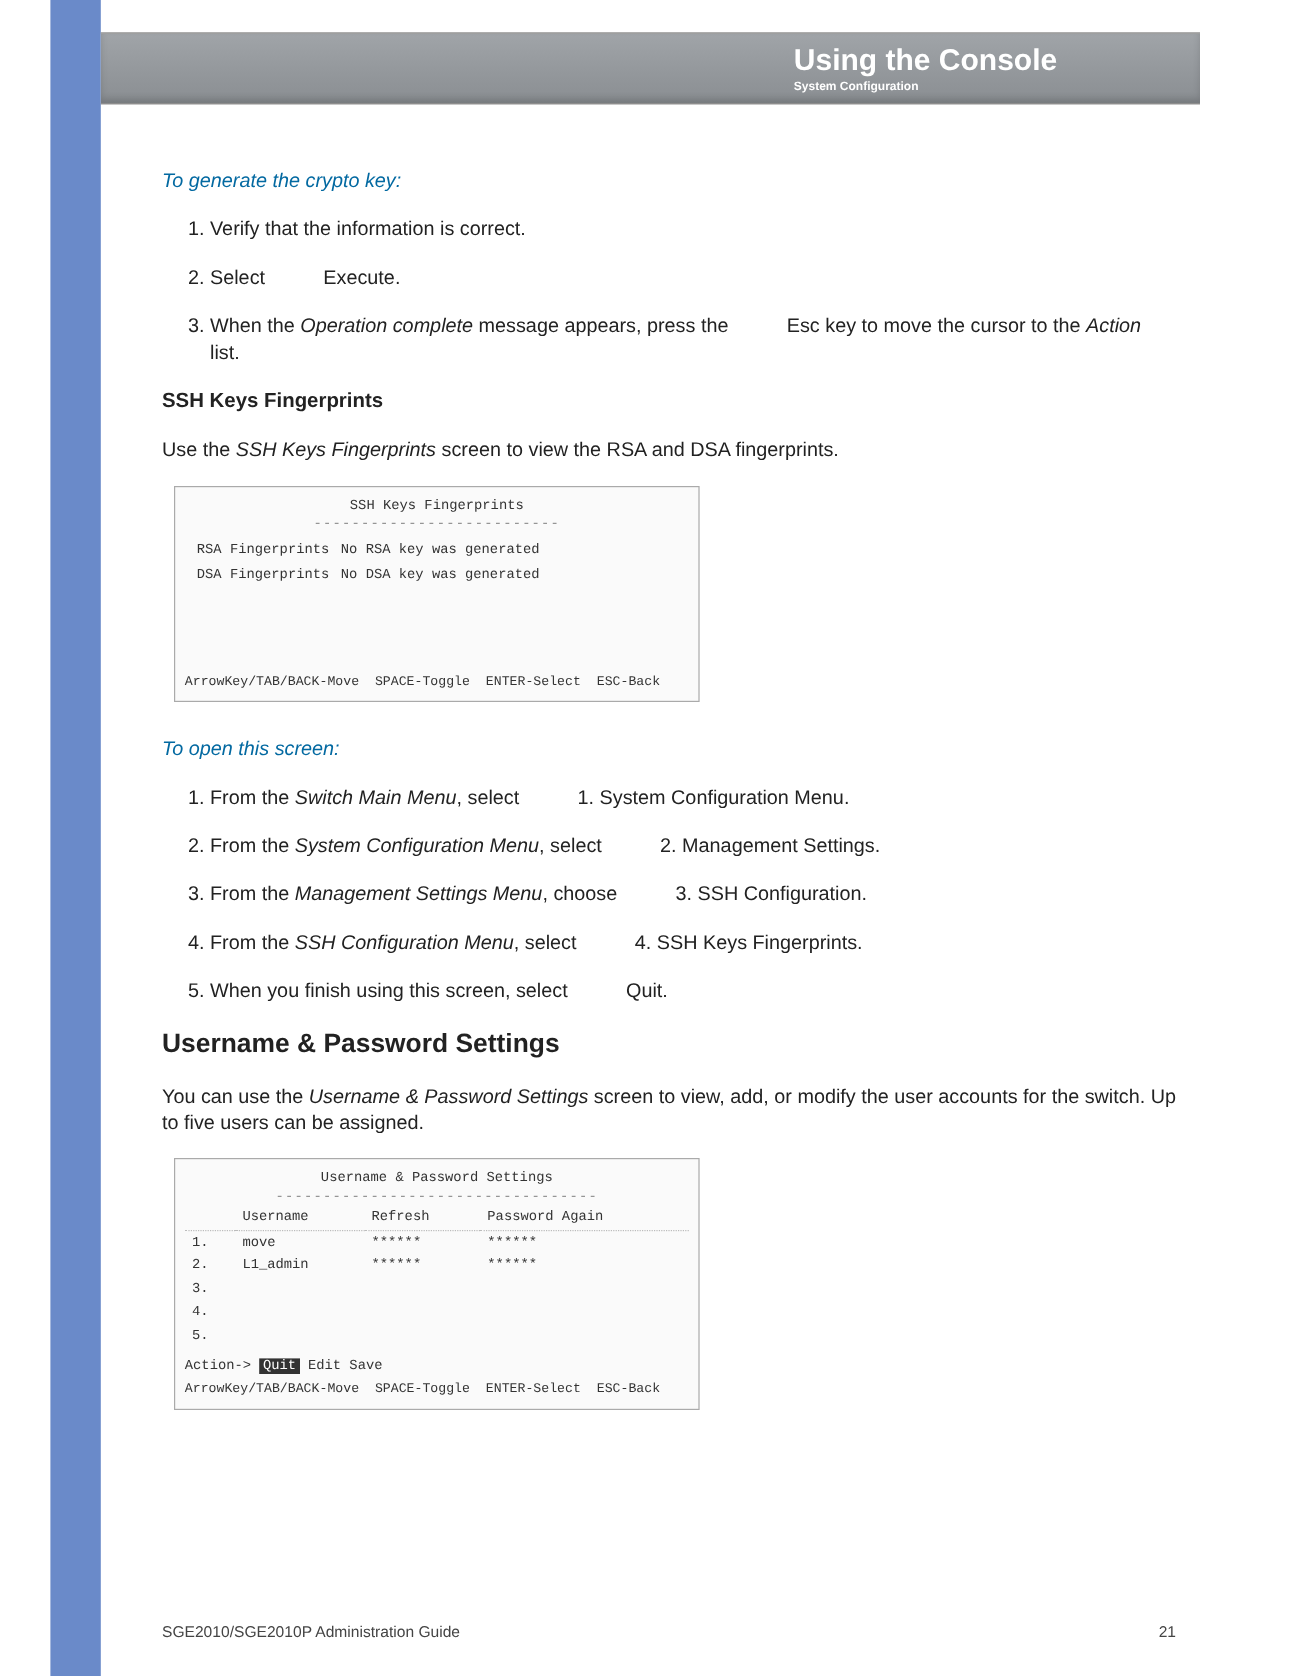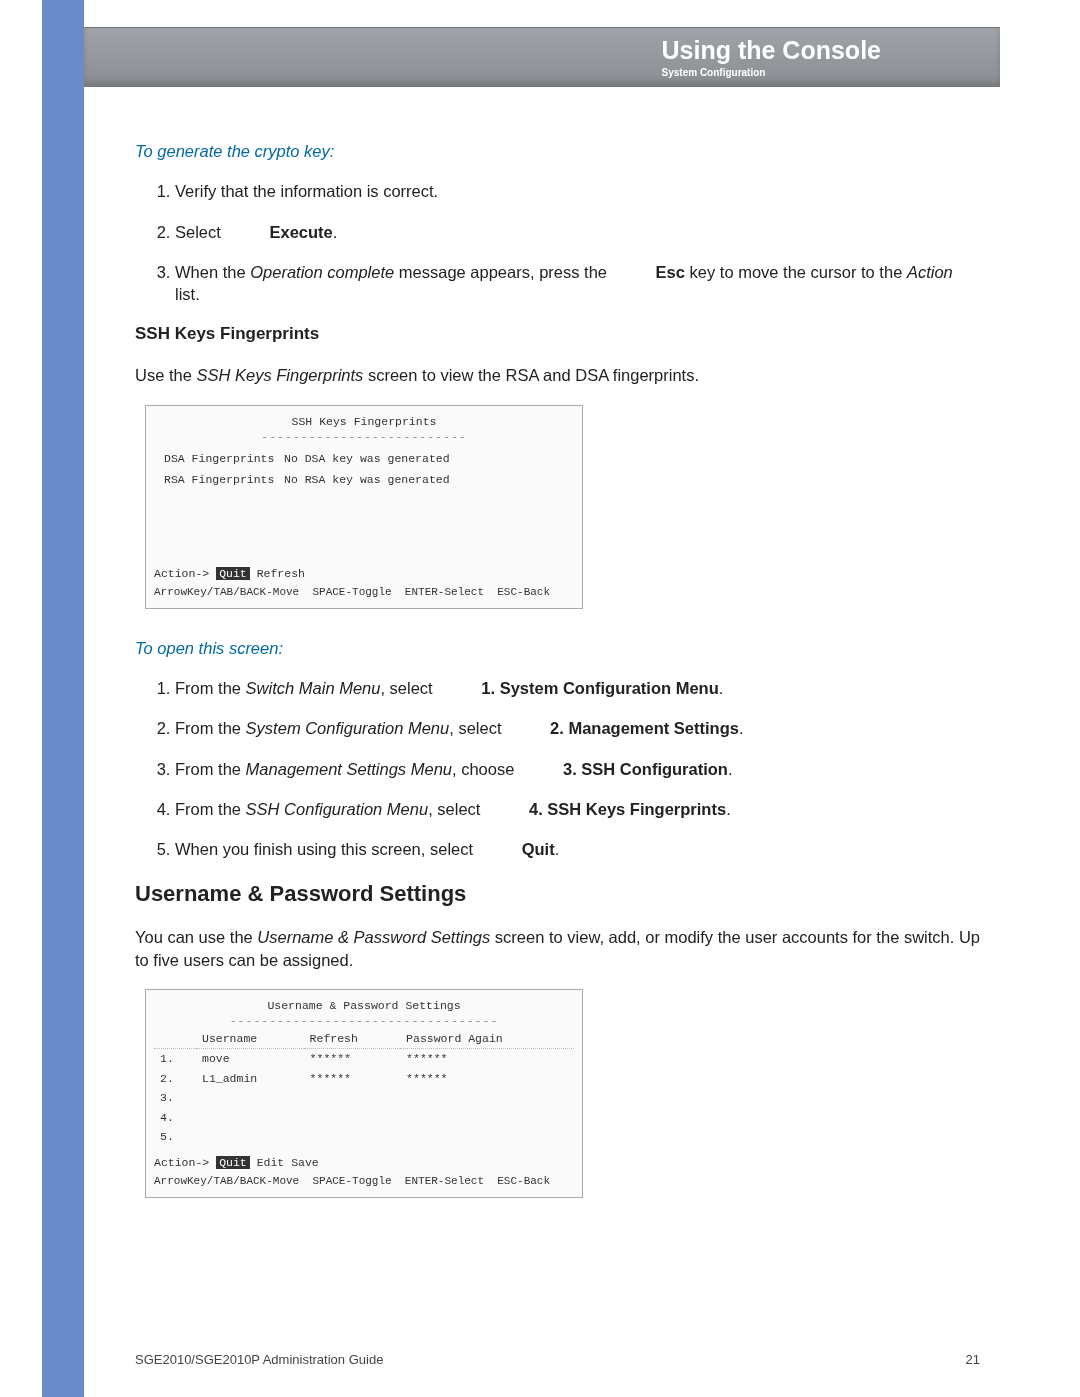--- a/index.html
+++ b/index.html
@@ -87,21 +87,21 @@
     position: absolute;
     bottom: 30px;
     left: 135px;
     right: 100px;
     font-size: 13px;
     color: #444;
     display: flex;
     justify-content: space-between;
   }
   em.i { font-style: italic; }
-  strong.b { font-weight: bold; padding-left: 44px; }
+  strong.b { font-weight: normal; padding-left: 44px; }
 </style>
 </head>
 <body>
 
 <div class="left-stripe"></div>
 
 <div class="header-band">
   <div>
     <div class="header-title">Using the Console</div>
     <div class="header-sub">System Configuration</div>
@@ -124,32 +124,28 @@
 
   <p class="h4">SSH Keys Fingerprints</p>
   <p>
     <span>Use the </span><em class="i">SSH Keys Fingerprints</em><span> screen to view the RSA and DSA fingerprints.</span>
   </p>
 
   <div class="screenshot">
     <div class="title">SSH Keys Fingerprints</div>
     <div class="underline">--------------------------</div>
     <div class="row">
+      <div class="lbl">RSA Fingerprints</div>
+      <div class="val">No RSA key was generated</div>
+    </div>
+    <div class="row">
       <div class="lbl">DSA Fingerprints</div>
       <div class="val">No DSA key was generated</div>
     </div>
-    <div class="row">
-      <div class="lbl">RSA Fingerprints</div>
-      <div class="val">No RSA key was generated</div>
-    </div>
     <div class="spacer"></div>
-    <div class="action">
-      <span>Action-&gt;</span>
-      <span class="sel">Quit</span><span>  Refresh</span>
-    </div>
     <div class="statusbar">ArrowKey/TAB/BACK-Move  SPACE-Toggle  ENTER-Select  ESC-Back</div>
   </div>
 
   <p class="ital-bold">To open this screen:</p>
   <ol>
     <li>
       <span>From the </span><em class="i">Switch Main Menu</em><span>, select </span><strong class="b">1. System Configuration Menu</strong><span>.</span>
     </li>
     <li>
       <span>From the </span><em class="i">System Configuration Menu</em><span>, select </span><strong class="b">2. Management Settings</strong><span>.</span>

